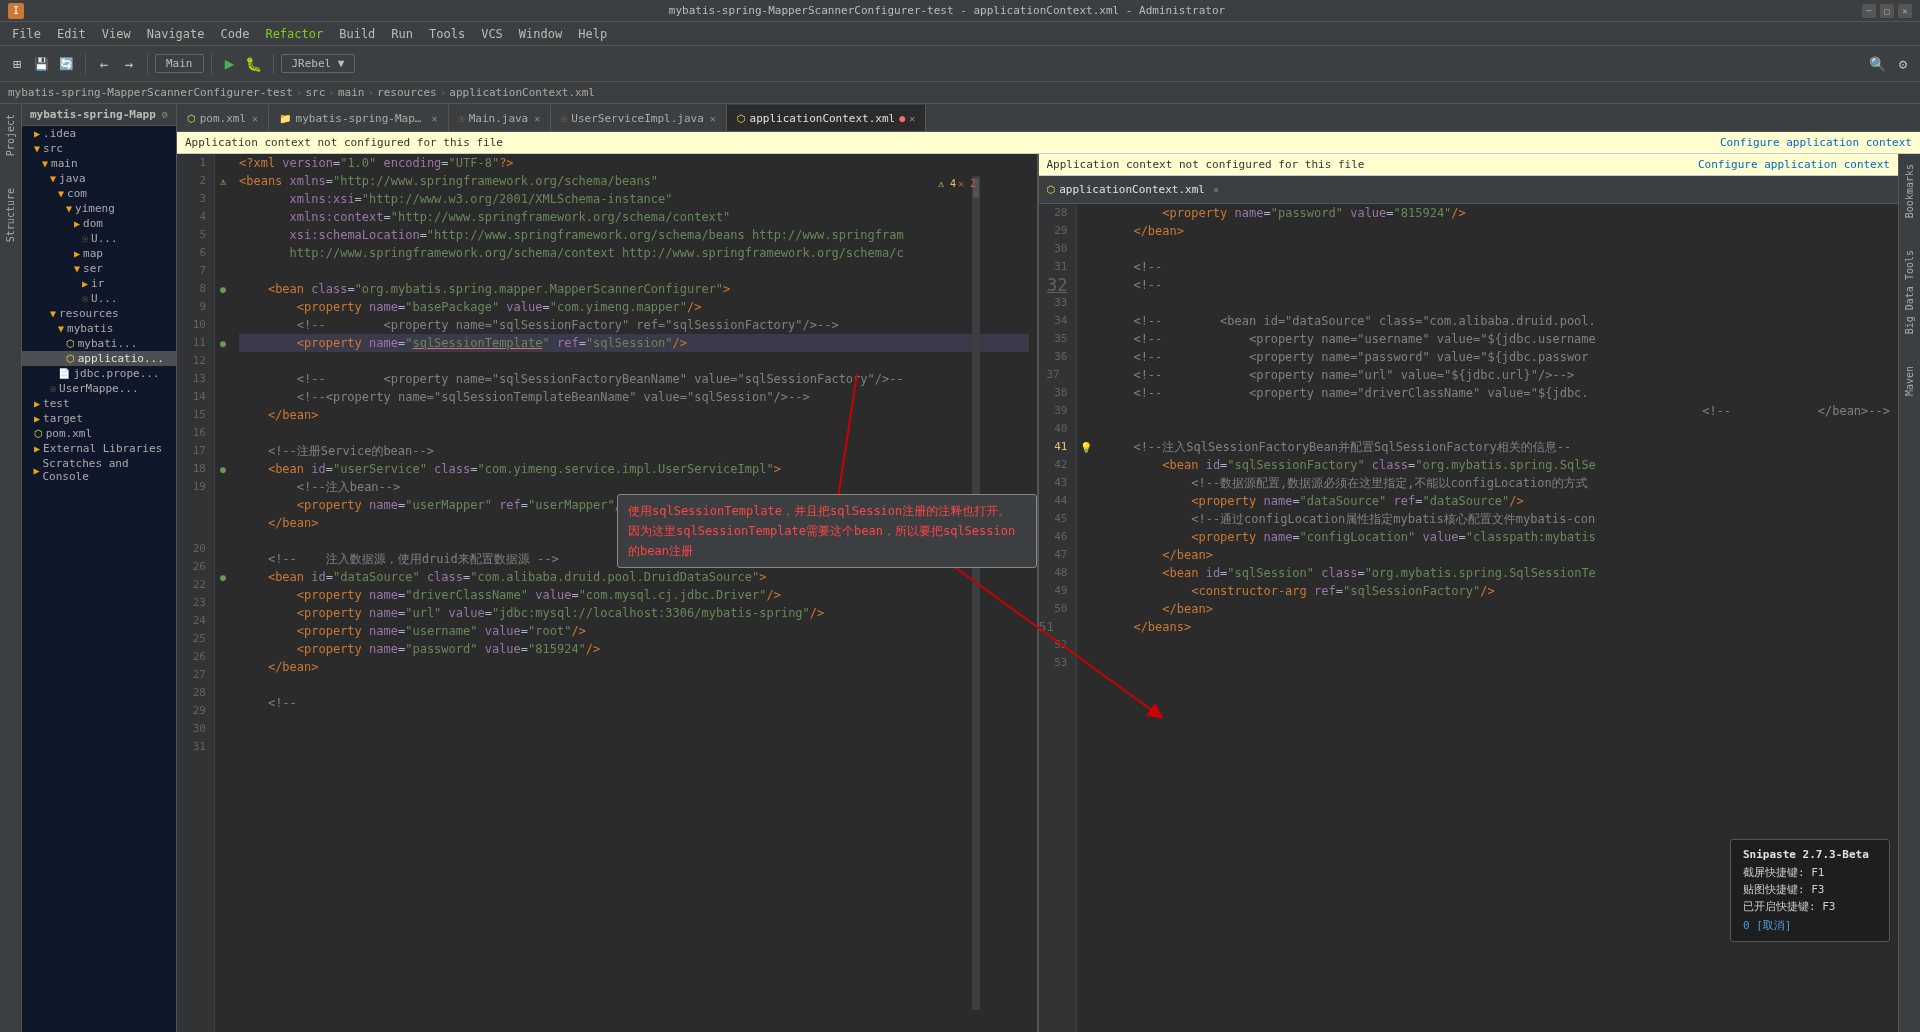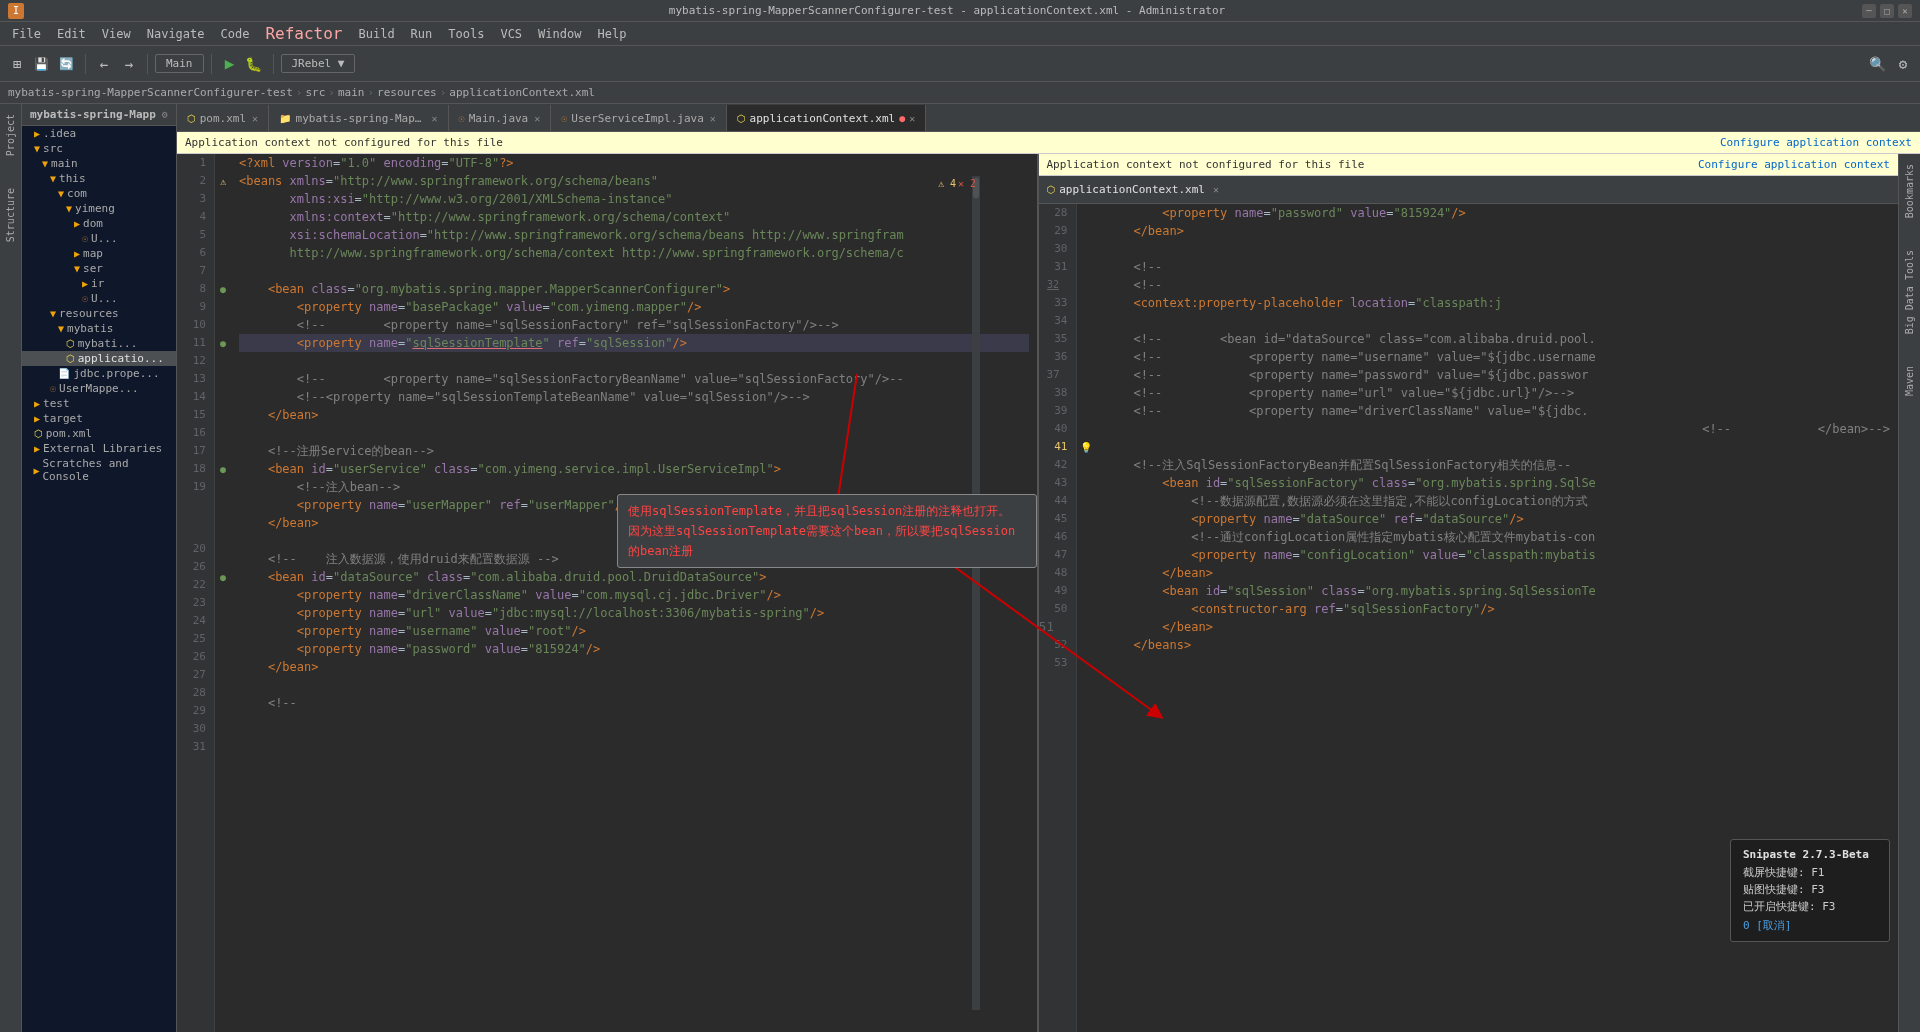--- a/index.html
+++ b/index.html
@@ -17,21 +17,21 @@
     <div style="width:14px;height:14px;background:#555;border-radius:2px;cursor:pointer;display:flex;align-items:center;justify-content:center;font-size:9px;color:#aaa;">✕</div>
   </div>
 </div>
 
 <div style="height:24px;background:#3c3f41;display:flex;align-items:center;padding:0 4px;border-bottom:1px solid #555;">
   <div style="padding:2px 8px;font-size:12px;color:#bbbbbb;cursor:pointer;">File</div>
   <div style="padding:2px 8px;font-size:12px;color:#bbbbbb;cursor:pointer;">Edit</div>
   <div style="padding:2px 8px;font-size:12px;color:#bbbbbb;cursor:pointer;">View</div>
   <div style="padding:2px 8px;font-size:12px;color:#bbbbbb;cursor:pointer;">Navigate</div>
   <div style="padding:2px 8px;font-size:12px;color:#bbbbbb;cursor:pointer;">Code</div>
-  <div style="padding:2px 8px;font-size:16px;color:#fca5a5;cursor:pointer;">Refactor</div>
+  <div style="padding:2px 8px;font-size:12px;color:#84cc16;cursor:pointer;">Refactor</div>
   <div style="padding:2px 8px;font-size:12px;color:#bbbbbb;cursor:pointer;">Build</div>
   <div style="padding:2px 8px;font-size:12px;color:#bbbbbb;cursor:pointer;">Run</div>
   <div style="padding:2px 8px;font-size:12px;color:#bbbbbb;cursor:pointer;">Tools</div>
   <div style="padding:2px 8px;font-size:12px;color:#bbbbbb;cursor:pointer;">VCS</div>
   <div style="padding:2px 8px;font-size:12px;color:#bbbbbb;cursor:pointer;">Window</div>
   <div style="padding:2px 8px;font-size:12px;color:#bbbbbb;cursor:pointer;">Help</div>
 </div>
 
 <div style="height:36px;background:#3c3f41;display:flex;align-items:center;padding:0 6px;border-bottom:1px solid #555;gap:3px;">
   <div style="width:22px;height:22px;background:transparent;border:none;cursor:pointer;display:flex;align-items:center;justify-content:center;color:#bbbbbb;font-size:14px;">⊞</div>
@@ -88,21 +88,21 @@
         <span style="color:#aaaaaa;">src</span>
       </div>
       <div style="display:flex;align-items:center;padding:1px 4px;cursor:pointer;">
         <span style="display:inline-block;width:16px;"></span>
         <span style="color:#f0a30a;margin-right:3px;font-size:10px;">▼</span>
         <span style="color:#aaaaaa;">main</span>
       </div>
       <div style="display:flex;align-items:center;padding:1px 4px;cursor:pointer;">
         <span style="display:inline-block;width:24px;"></span>
         <span style="color:#f0a30a;margin-right:3px;font-size:10px;">▼</span>
-        <span style="color:#aaaaaa;">this</span>
+        <span style="color:#aaaaaa;">java</span>
       </div>
       <div style="display:flex;align-items:center;padding:1px 4px;cursor:pointer;">
         <span style="display:inline-block;width:32px;"></span>
         <span style="color:#f0a30a;margin-right:3px;font-size:10px;">▼</span>
         <span style="color:#aaaaaa;">com</span>
       </div>
       <div style="display:flex;align-items:center;padding:1px 4px;cursor:pointer;">
         <span style="display:inline-block;width:40px;"></span>
         <span style="color:#f0a30a;margin-right:3px;font-size:10px;">▼</span>
         <span style="color:#aaaaaa;">yimeng</span>
@@ -365,21 +365,21 @@
               <span style="margin-left:4px;color:#888;font-size:10px;">✕</span>
             </span>
           </div>
           <div style="flex:1;overflow:auto;background:#2b2b2b;display:flex;">
 
             <div style="width:38px;background:#313335;border-right:1px solid #3d3f41;flex-shrink:0;">
               <div style="height:18px;line-height:18px;padding-right:8px;font-size:11px;color:#606366;text-align:right;">28</div>
               <div style="height:18px;line-height:18px;padding-right:8px;font-size:11px;color:#606366;text-align:right;">29</div>
               <div style="height:18px;line-height:18px;padding-right:8px;font-size:11px;color:#606366;text-align:right;">30</div>
               <div style="height:18px;line-height:18px;padding-right:8px;font-size:11px;color:#606366;text-align:right;">31</div>
-              <div style="height:18px;line-height:18px;padding-right:8px;font-size:10px;color:#606366;text-align:center;text-decoration:underline;">32</div>
+              <div style="height:18px;line-height:18px;padding-right:8px;font-size:17px;color:#606366;text-align:right;text-decoration:underline;">32</div>
               <div style="height:18px;line-height:18px;padding-right:8px;font-size:11px;color:#606366;text-align:right;">33</div>
               <div style="height:18px;line-height:18px;padding-right:8px;font-size:11px;color:#606366;text-align:right;">34</div>
               <div style="height:18px;line-height:18px;padding-right:8px;font-size:11px;color:#606366;text-align:right;">35</div>
               <div style="height:18px;line-height:18px;padding-right:8px;font-size:11px;color:#606366;text-align:right;">36</div>
               <div style="height:18px;line-height:18px;padding-right:8px;font-size:11px;color:#606366;text-align:center;">37</div>
               <div style="height:18px;line-height:18px;padding-right:8px;font-size:11px;color:#606366;text-align:right;">38</div>
               <div style="height:18px;line-height:18px;padding-right:8px;font-size:11px;color:#606366;text-align:right;">39</div>
               <div style="height:18px;line-height:18px;padding-right:8px;font-size:11px;color:#606366;text-align:right;">40</div>
               <div style="height:18px;line-height:18px;padding-right:8px;font-size:11px;color:#e8c46a;text-align:right;">41</div>
               <div style="height:18px;line-height:18px;padding-right:8px;font-size:11px;color:#606366;text-align:right;">42</div>
@@ -424,21 +424,20 @@
               <div style="height:18px;"></div>
               <div style="height:18px;"></div>
             </div>
 
             <div style="flex:1;padding:0 8px;font-size:12px;font-family:Consolas,Monaco,monospace;overflow:hidden;">
               <div style="height:18px;line-height:18px;white-space:pre;">        <span style="color:#cc7832;">&lt;property</span> <span style="color:#9876aa;">name</span>=<span style="color:#6a8759;">"password"</span> <span style="color:#9876aa;">value</span>=<span style="color:#6a8759;">"815924"</span><span style="color:#cc7832;">/&gt;</span></div>
               <div style="height:18px;line-height:18px;white-space:pre;">    <span style="color:#cc7832;">&lt;/bean&gt;</span></div>
               <div style="height:18px;line-height:18px;white-space:pre;"> </div>
               <div style="height:18px;line-height:18px;white-space:pre;">    <span style="color:#808080;">&lt;!--</span></div>
               <div style="height:18px;line-height:18px;white-space:pre;">    <span style="color:#808080;">&lt;!--</span></div>
-              <div style="height:18px;line-height:18px;white-space:pre;">    <span style="color:#cc7832;">&lt;context:property-placeholder</span> <span style="color:#9876aa;">location</span>=<span style="color:#6a8759;">"classpath:j</span></div>
               <div style="height:18px;line-height:18px;white-space:pre;"> </div>
               <div style="height:18px;line-height:18px;white-space:pre;">    <span style="color:#808080;">&lt;!--        &lt;bean id="dataSource" class="com.alibaba.druid.pool.</span></div>
               <div style="height:18px;line-height:18px;white-space:pre;">    <span style="color:#808080;">&lt;!--            &lt;property name="username" value="${jdbc.username</span></div>
               <div style="height:18px;line-height:18px;white-space:pre;">    <span style="color:#808080;">&lt;!--            &lt;property name="password" value="${jdbc.passwor</span></div>
               <div style="height:18px;line-height:18px;white-space:pre;">    <span style="color:#808080;">&lt;!--            &lt;property name="url" value="${jdbc.url}"/&gt;--&gt;</span></div>
               <div style="height:18px;line-height:18px;white-space:pre;">    <span style="color:#808080;">&lt;!--            &lt;property name="driverClassName" value="${jdbc.</span></div>
               <div style="height:18px;line-height:18px;white-space:pre;text-align:right;">    <span style="color:#808080;">&lt;!--            &lt;/bean&gt;--&gt;</span></div>
               <div style="height:18px;line-height:18px;white-space:pre;"> </div>
               <div style="height:18px;line-height:18px;white-space:pre;">    <span style="color:#808080;">&lt;!--注入SqlSessionFactoryBean并配置SqlSessionFactory相关的信息--</span></div>
               <div style="height:18px;line-height:18px;white-space:pre;">        <span style="color:#cc7832;">&lt;bean</span> <span style="color:#9876aa;">id</span>=<span style="color:#6a8759;">"sqlSessionFactory"</span> <span style="color:#9876aa;">class</span>=<span style="color:#6a8759;">"org.mybatis.spring.SqlSe</span></div>

